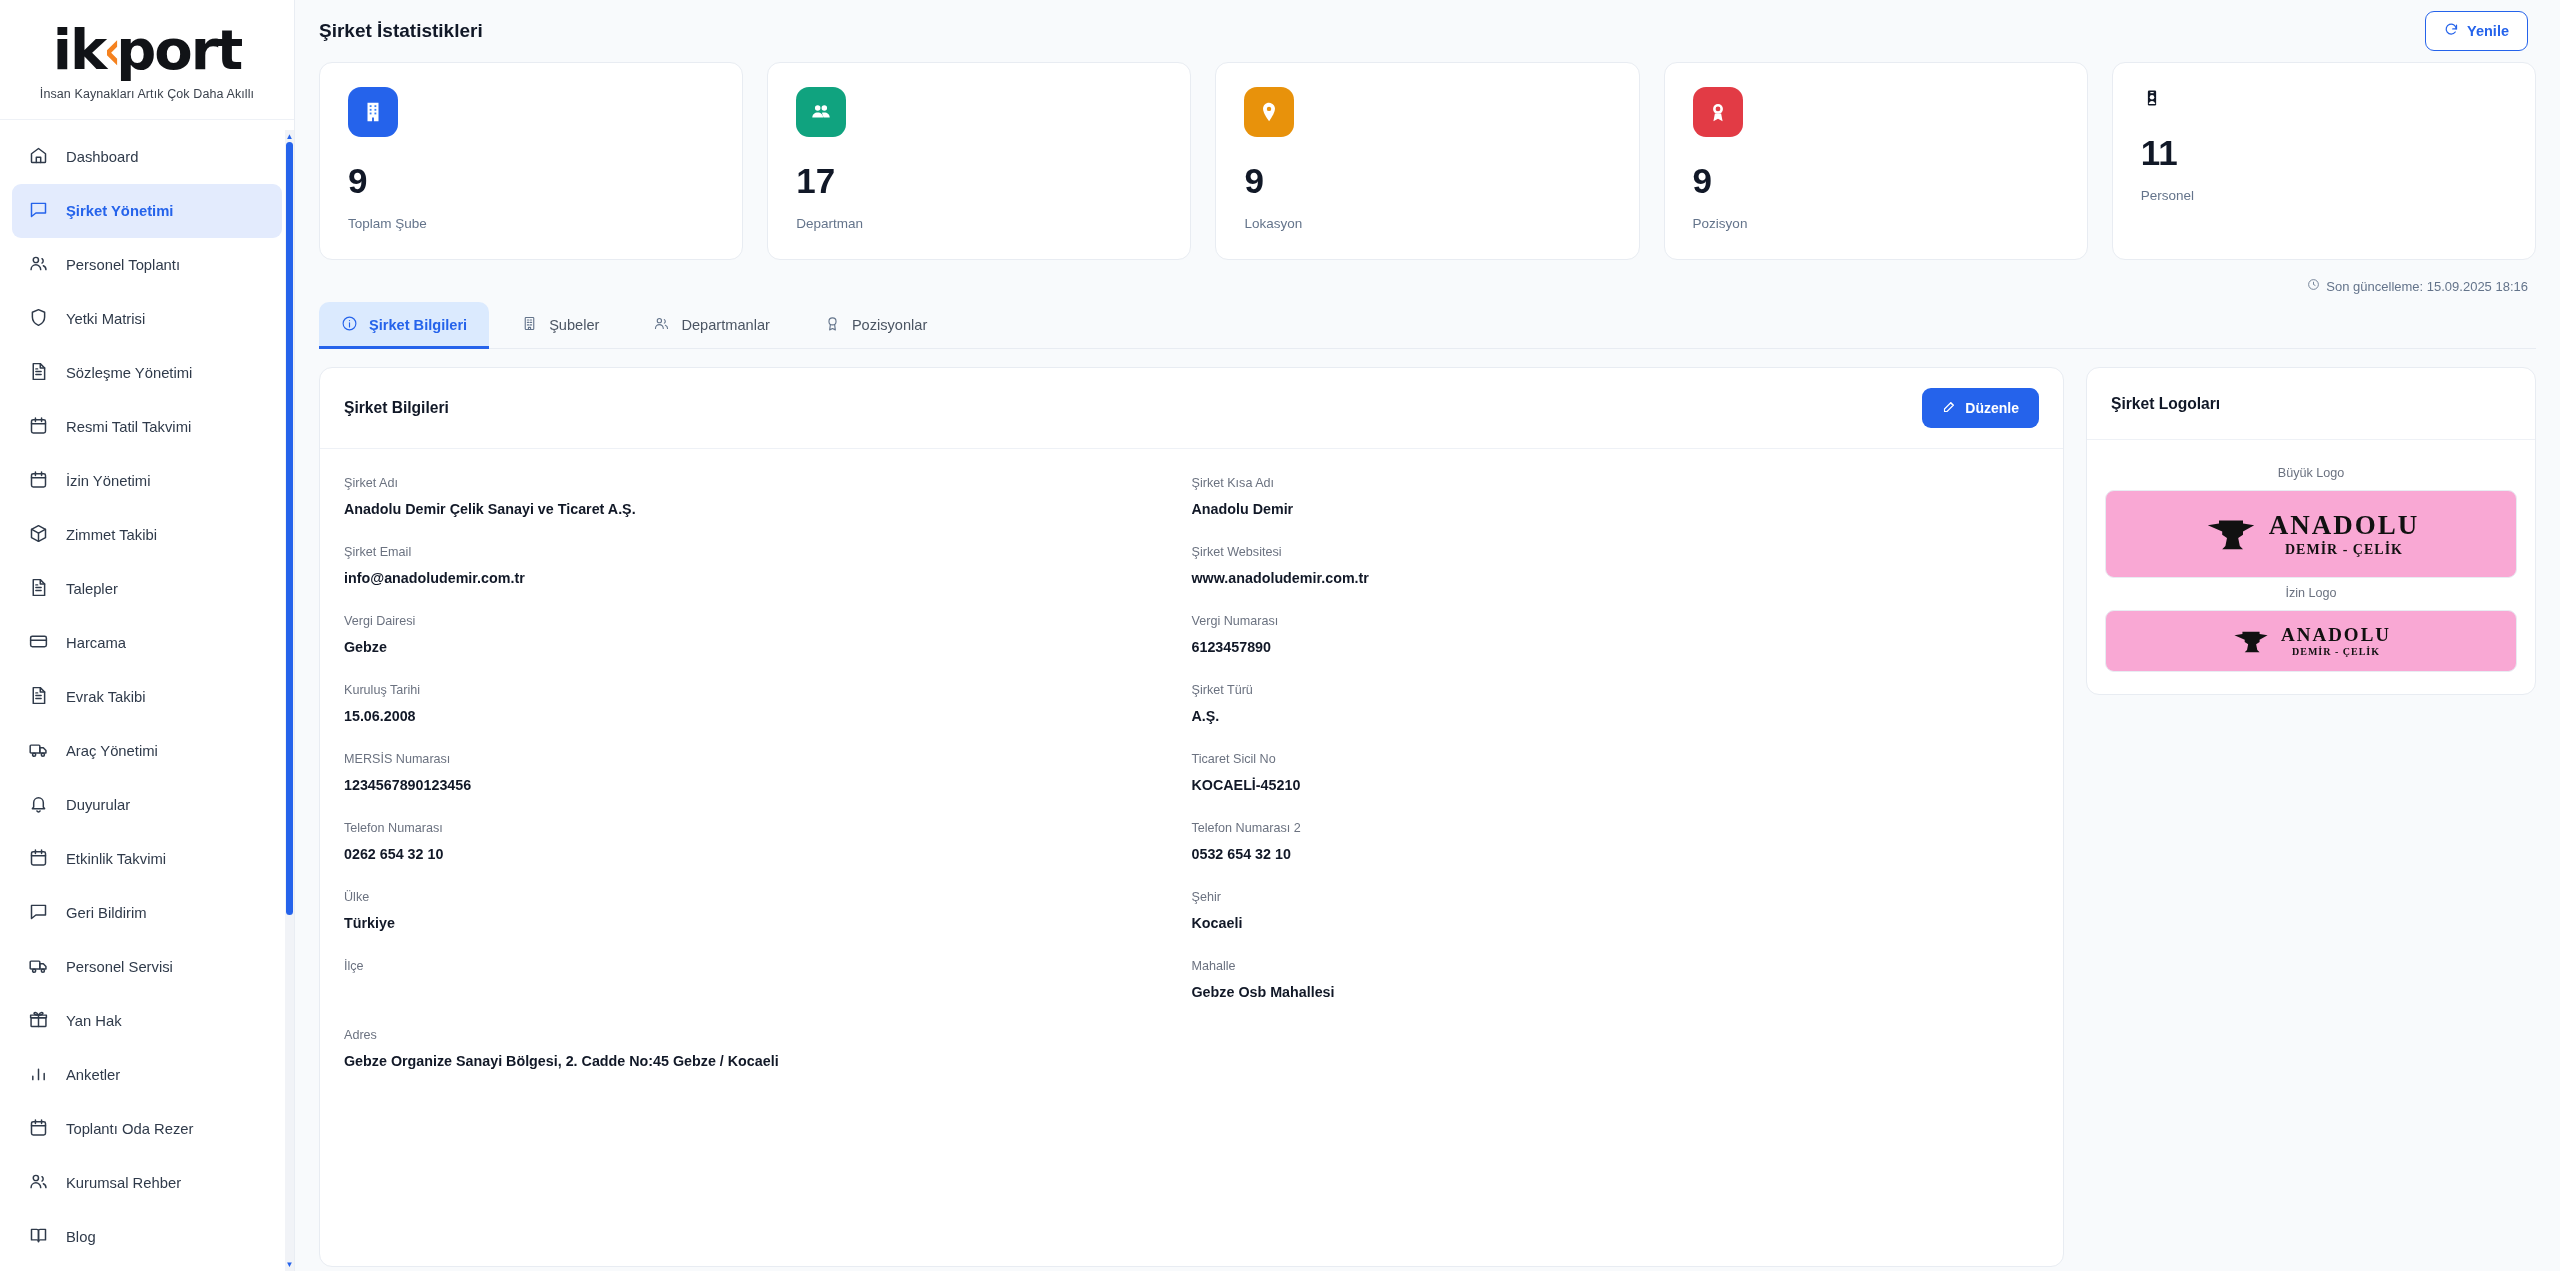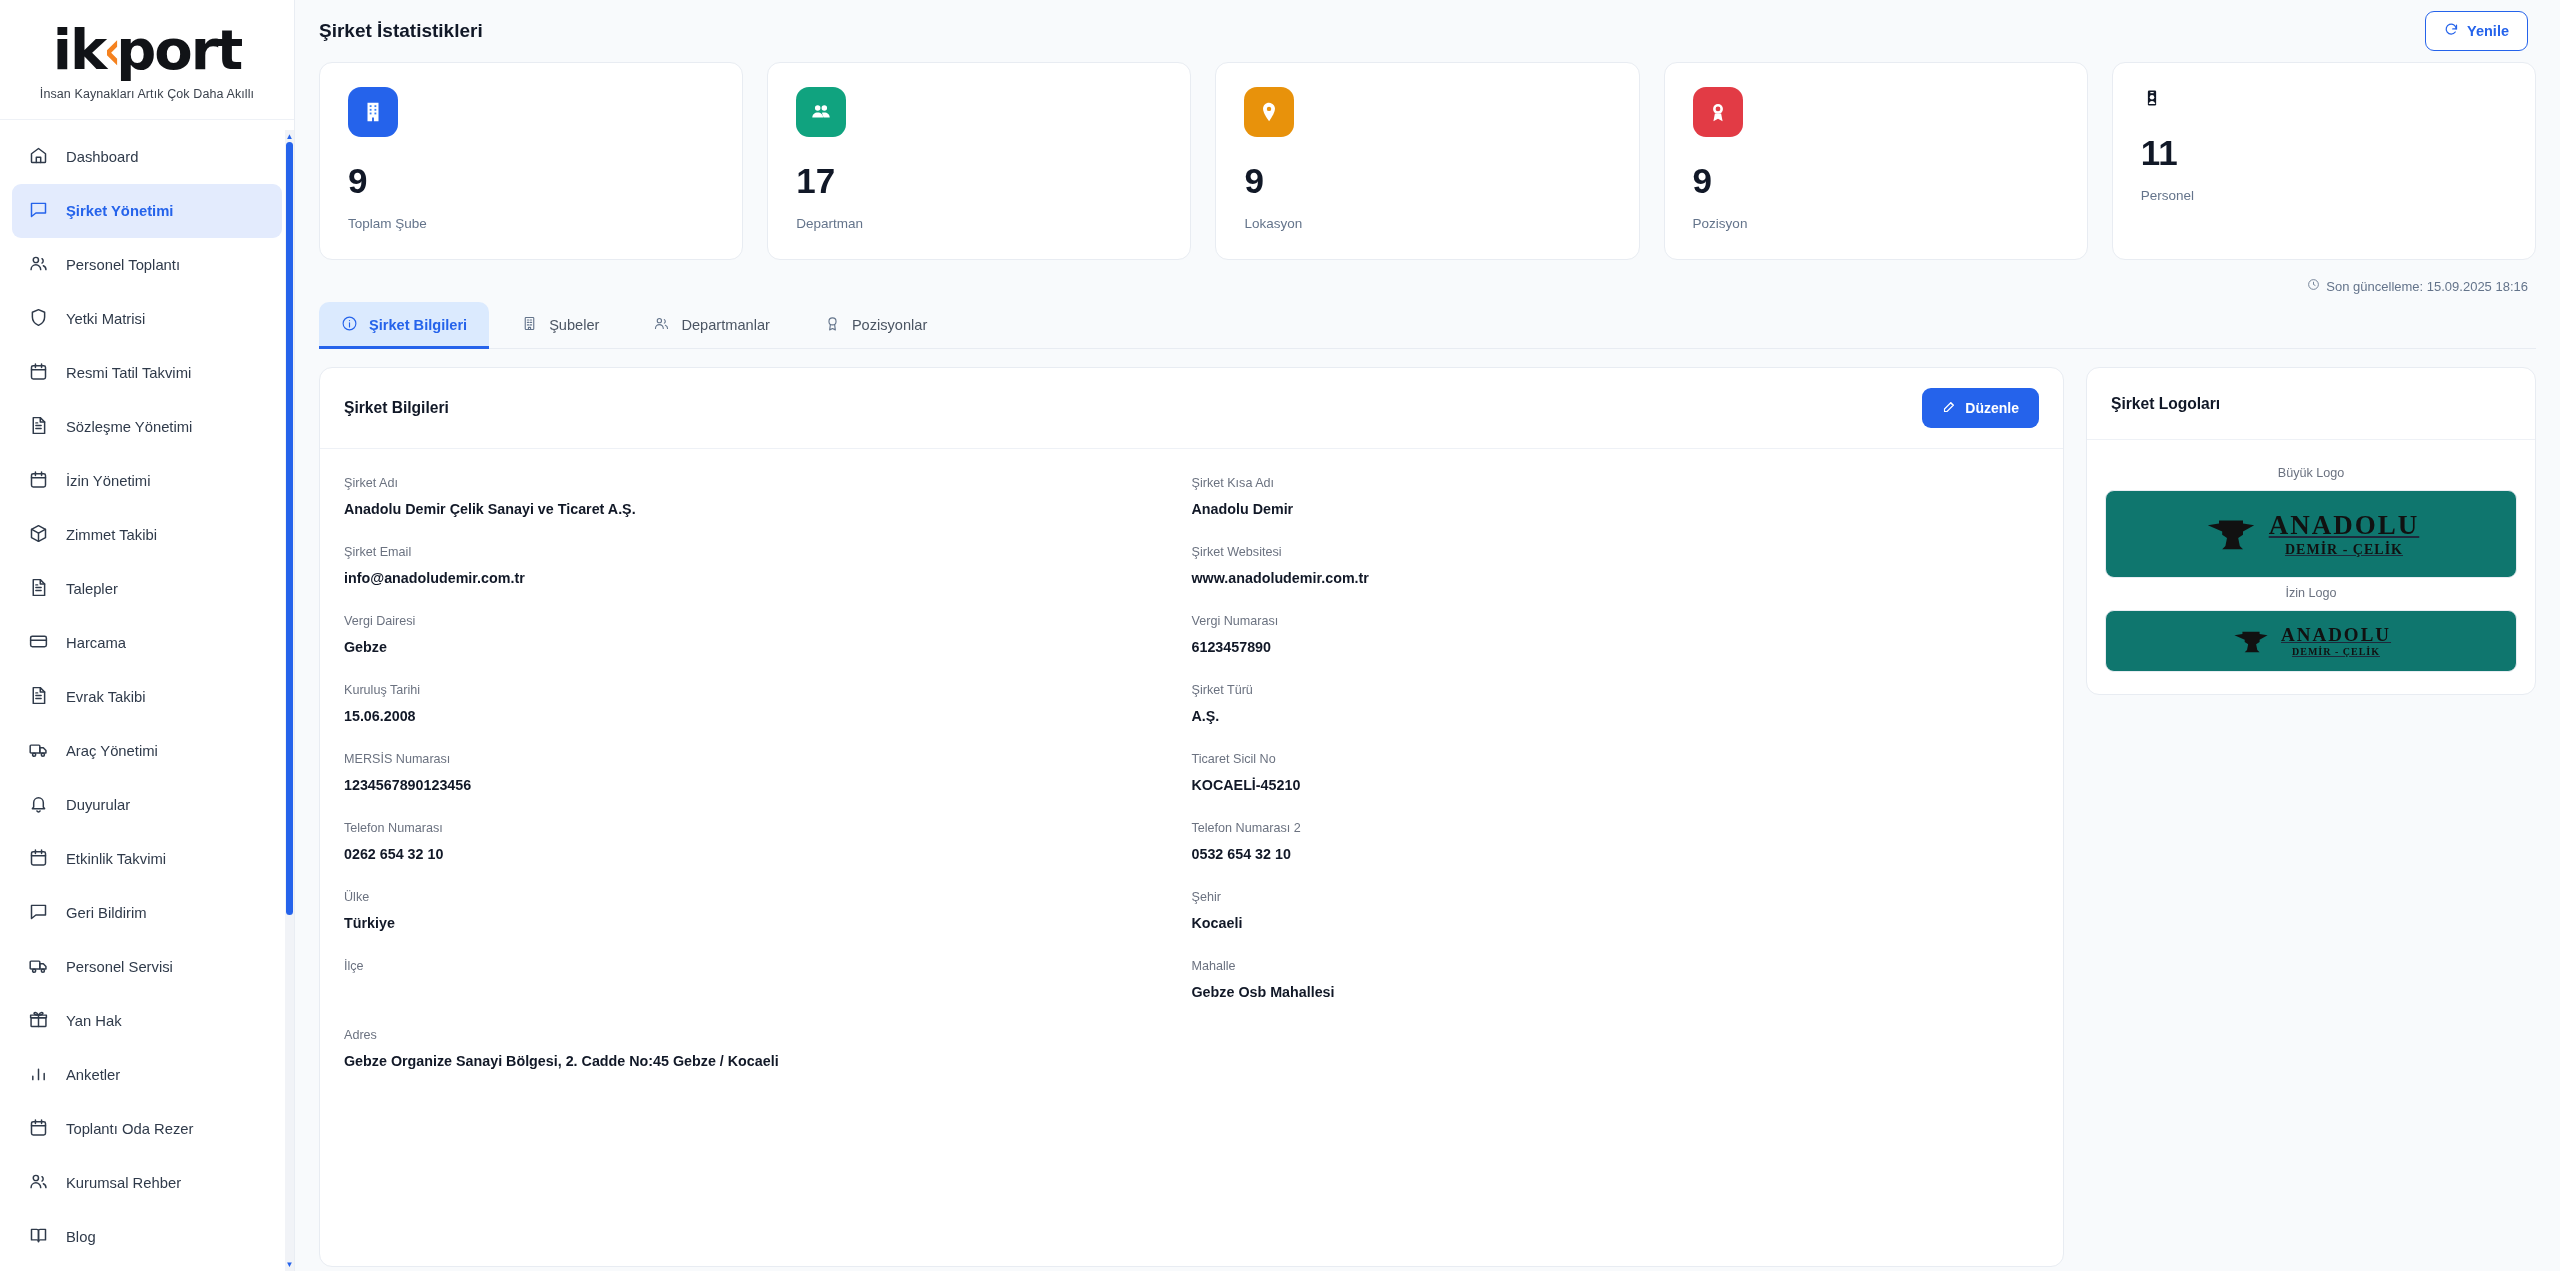--- a/index.html
+++ b/index.html
@@ -133,22 +133,22 @@
 
   .fields { display: flex; flex-wrap: wrap; padding: 14px 24px 24px 24px; }
   .field { width: 50%; padding: 13px 16px 13px 0; }
   .field.full { width: 100%; }
   .field-label { font-size: 12.6px; color: #6b7280; margin-bottom: 11px; }
   .field-value { font-size: 14.3px; font-weight: 700; color: #111827; min-height: 18px; }
 
   .logo-body { padding: 18px 18px 22px 18px; }
   .logo-caption { text-align: center; font-size: 12.6px; color: #6b7280; margin: 8px 0 10px 0; }
   .logo-box {
-    border: 1px solid #e8ecf2; border-radius: 9px; background: #0f766e;
-    display: flex; align-items: center; justify-content: center; text-decoration: underline;
+    border: 1px solid #e8ecf2; border-radius: 9px; background: #f9a8d4;
+    display: flex; align-items: center; justify-content: center;
   }
   .logo-box.big { height: 88px; }
   .logo-box.small { height: 62px; }
   .logo-mark { display: flex; align-items: center; gap: 10px; }
   .logo-mark svg { fill: #111; }
   .logo-words { display: flex; flex-direction: column; align-items: center; line-height: 1; }
   .logo-words .w1 { font-family: "Liberation Serif", "DejaVu Serif", serif; font-weight: 700; letter-spacing: 2px; color: #111; }
   .logo-words .w2 { font-family: "Liberation Serif", "DejaVu Serif", serif; font-weight: 700; color: #111; letter-spacing: 1px; }
   .big .w1 { font-size: 27px; } .big .w2 { font-size: 14px; margin-top: 4px; }
   .small .w1 { font-size: 19px; } .small .w2 { font-size: 10px; margin-top: 3px; }
@@ -191,32 +191,32 @@
           <span>Personel Toplantı</span>
         </div>
         <div class="nav-item">
           <span><svg viewBox="0 0 24 24" class="">
               <path d="M12 3l7 3v5.5c0 4.3-3 7.8-7 9.5-4-1.7-7-5.2-7-9.5V6z"></path>
             </svg></span>
           <span>Yetki Matrisi</span>
         </div>
         <div class="nav-item">
           <span><svg viewBox="0 0 24 24" class="">
-              <rect x="4" y="5.5" width="16" height="15" rx="2"></rect>
-              <path d="M4 10h16M8.5 3.5v4M15.5 3.5v4"></path>
-            </svg></span>
-          <span>Resmi Tatil Takvimi</span>
-        </div>
-        <div class="nav-item">
-          <span><svg viewBox="0 0 24 24" class="">
               <path d="M6 3h8l5 5v13H6z"></path>
               <path d="M14 3v5h5"></path>
               <path d="M9 12h6M9 15.5h6M9 9h2"></path>
             </svg></span>
           <span>Sözleşme Yönetimi</span>
+        </div>
+        <div class="nav-item">
+          <span><svg viewBox="0 0 24 24" class="">
+              <rect x="4" y="5.5" width="16" height="15" rx="2"></rect>
+              <path d="M4 10h16M8.5 3.5v4M15.5 3.5v4"></path>
+            </svg></span>
+          <span>Resmi Tatil Takvimi</span>
         </div>
         <div class="nav-item">
           <span><svg viewBox="0 0 24 24" class="">
               <rect x="4" y="5.5" width="16" height="15" rx="2"></rect>
               <path d="M4 10h16M8.5 3.5v4M15.5 3.5v4"></path>
             </svg></span>
           <span>İzin Yönetimi</span>
         </div>
         <div class="nav-item">
           <span><svg viewBox="0 0 24 24" class="">

